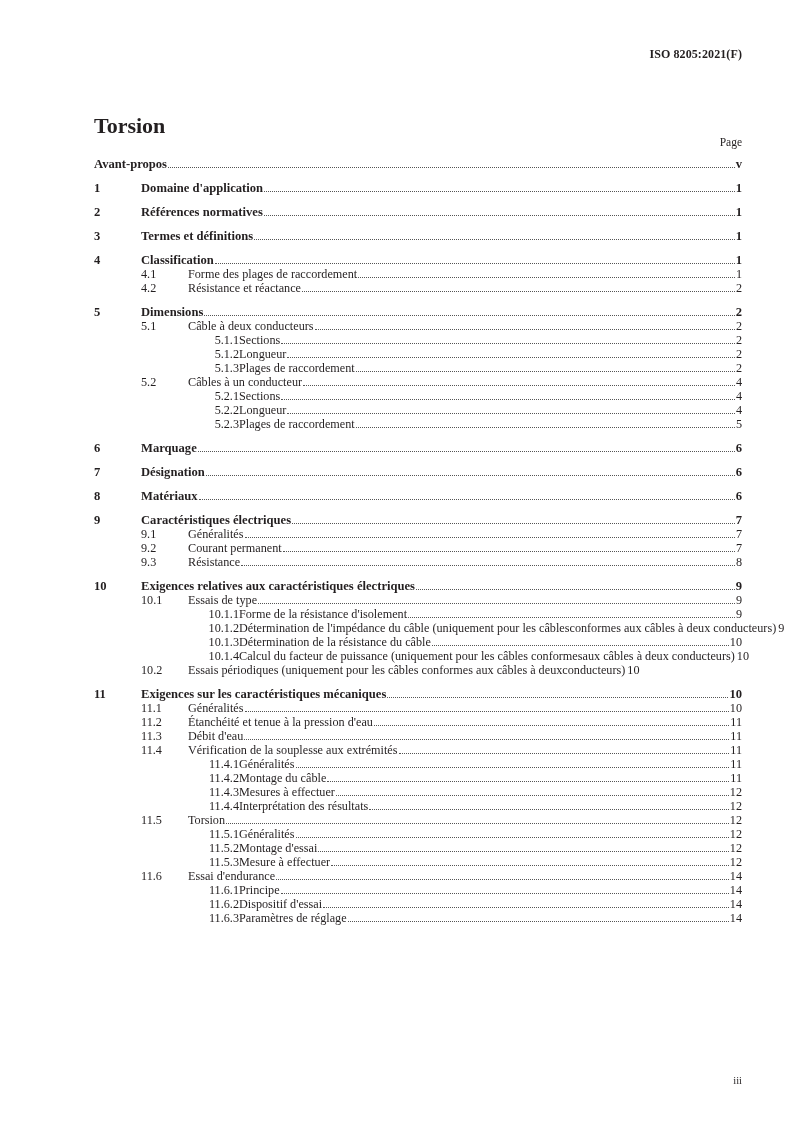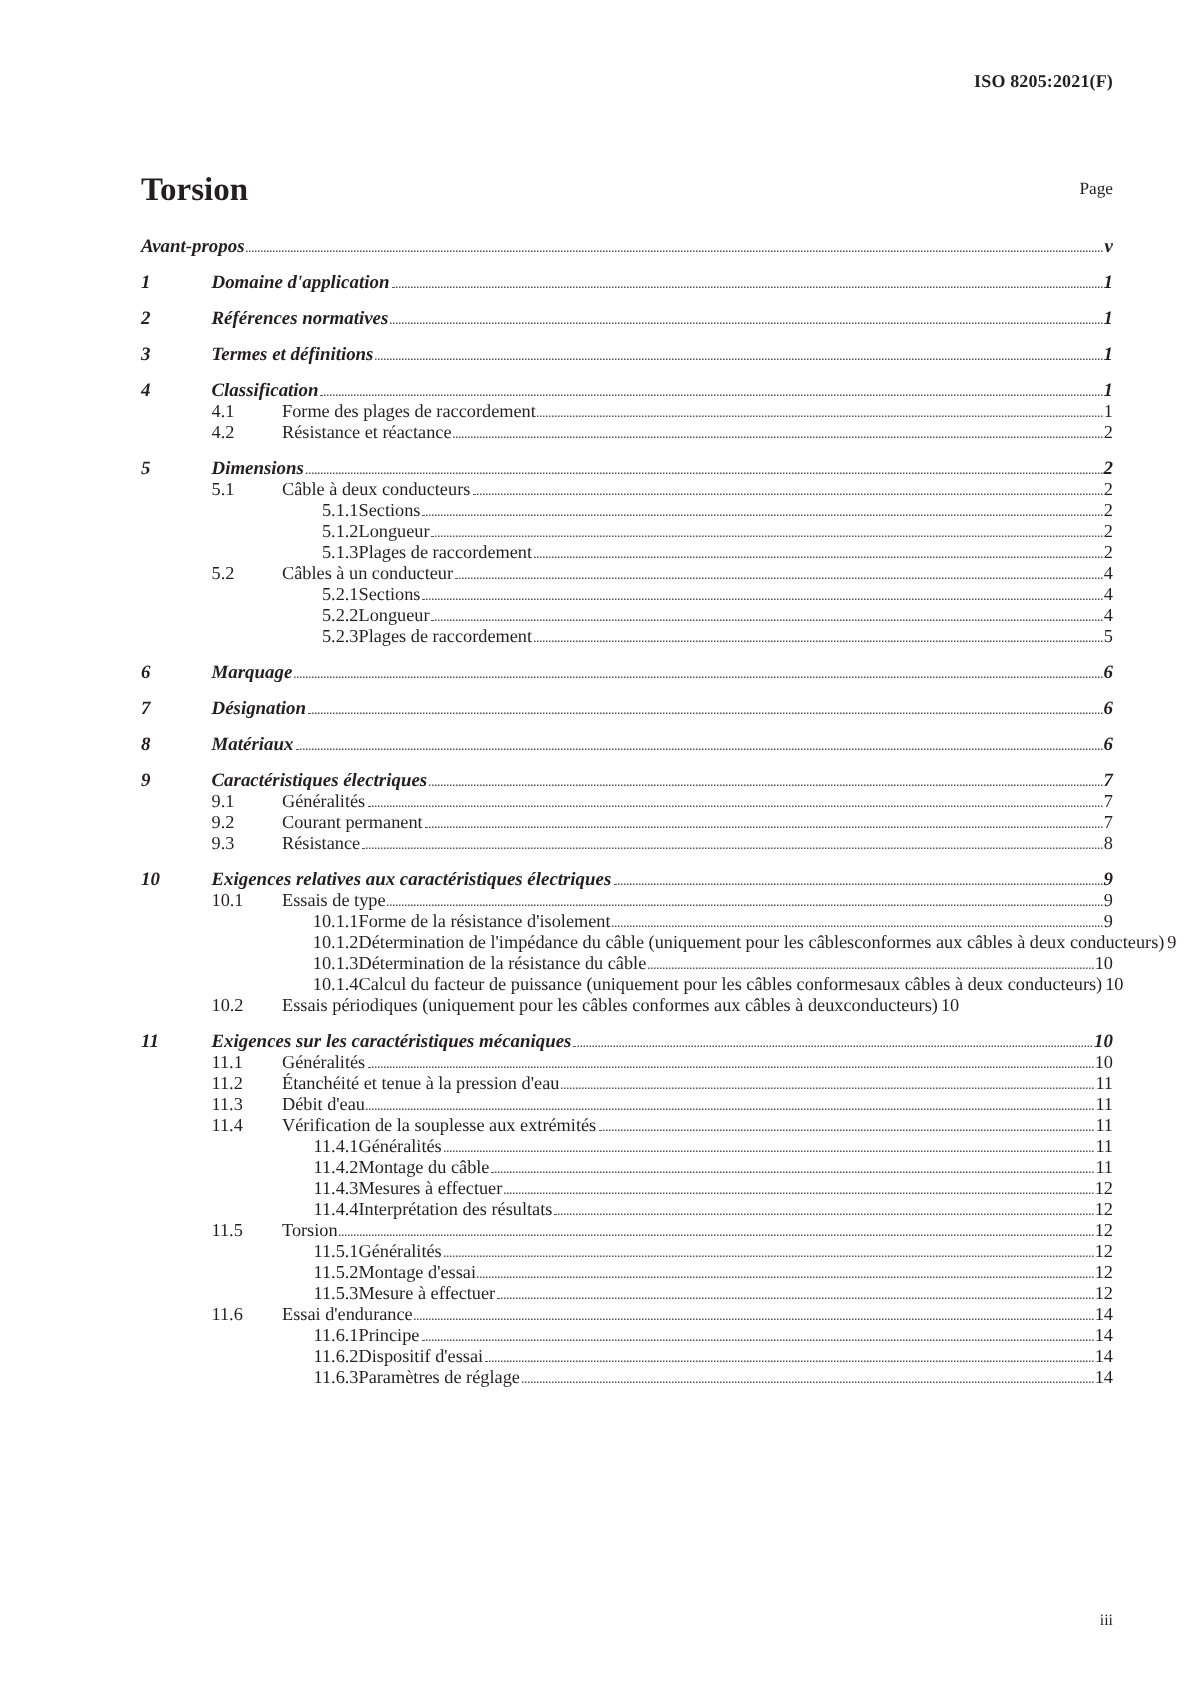--- a/index.html
+++ b/index.html
@@ -1,25 +1,25 @@
 <!DOCTYPE html>
 <html><head>
 <meta charset="utf-8">
 <style>
   html, body { margin: 0; padding: 0; background: #ffffff; }
   body { width: 793px; height: 1122px; position: relative; overflow: hidden;
          font-family: "Liberation Serif", "DejaVu Serif", serif; color: #231f20; }
   .header-ref { position: absolute; top: 47px; right: 51px; font-weight: bold;
                 font-size: 12px; letter-spacing: 0.1px; }
   .title { position: absolute; top: 113px; left: 94px; font-weight: bold; font-size: 22px; }
-  .page-label { position: absolute; top: 120px; right: 51px; font-size: 11.5px; }
+  .page-label { position: absolute; top: 136px; right: 51px; font-size: 11.5px; }
   .toc { position: absolute; top: 157px; left: 94px; width: 648px; }
   .row { position: relative; display: flex; align-items: flex-end; font-size: 12.2px;
          line-height: 14px; height: 14px; }
-  .row.l1 { font-weight: bold; font-size: 12.6px; height: 14px; line-height: 14px; margin-top: 10px; font-style: italic; }
+  .row.l1 { font-weight: bold; font-size: 12.6px; height: 14px; line-height: 14px; margin-top: 10px; }
   .row.first { margin-top: 0; }
   .num { flex: 0 0 auto; }
   .l1 .num { width: 47px; }
   .l2 .num { width: 47px; margin-left: 47px; }
   .l3 .num { width: 51px; margin-left: 94px; text-align: right; }
   .txt { white-space: nowrap; flex: 0 0 auto; }
   .dots { flex: 1 1 auto; border-bottom: 1px dotted #555; margin: 0 1px 3px 1px; height: 0; }
   .pg { flex: 0 0 auto; text-align: right; }
   .row.multi { height: auto; align-items: flex-start; }
   .row.multi .body { flex: 1 1 auto; display: flex; flex-direction: row; }

